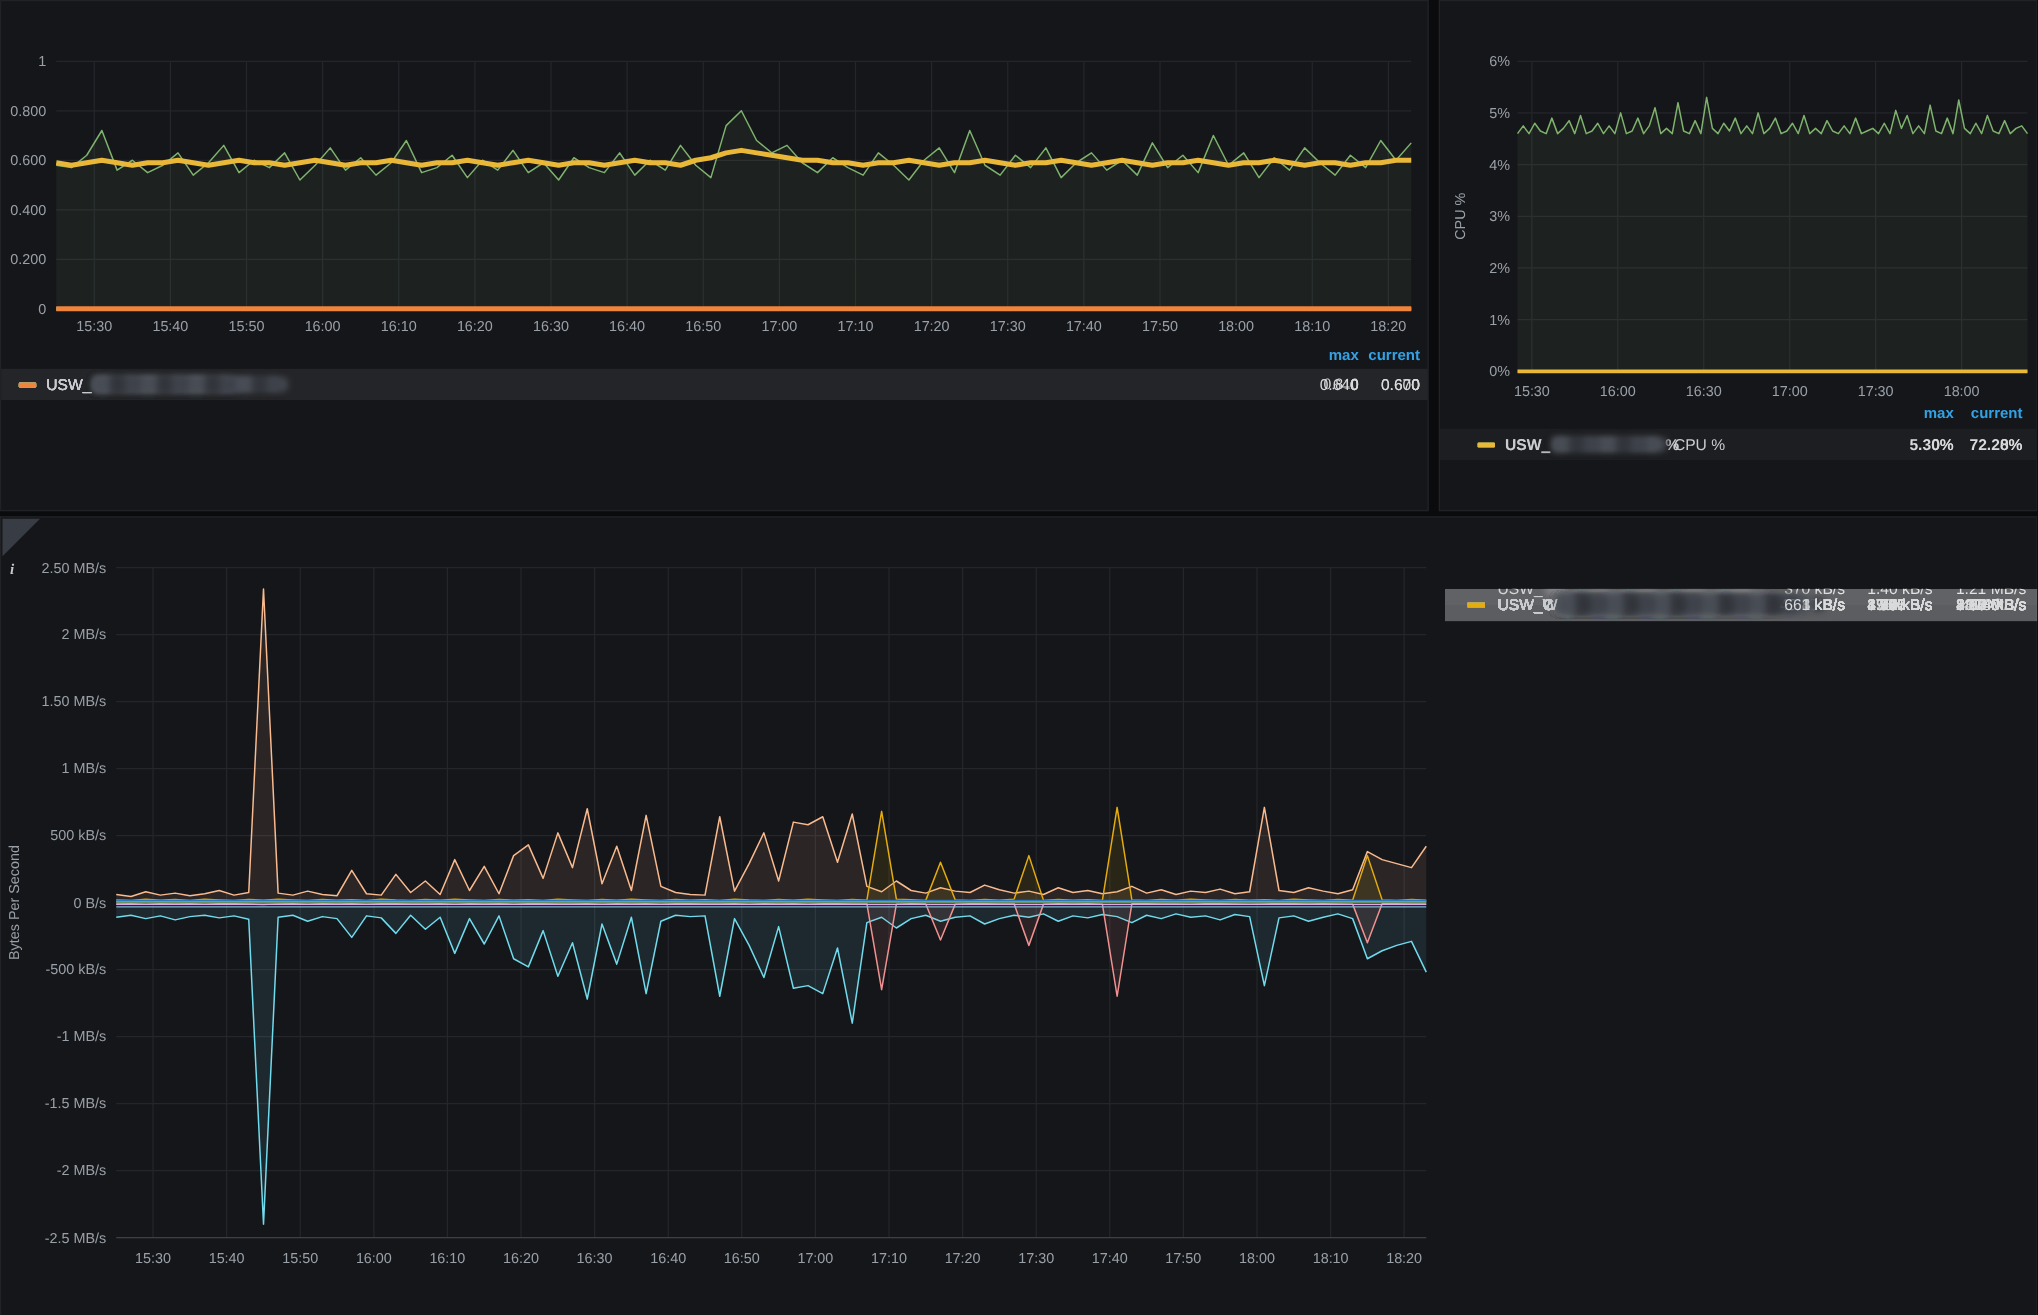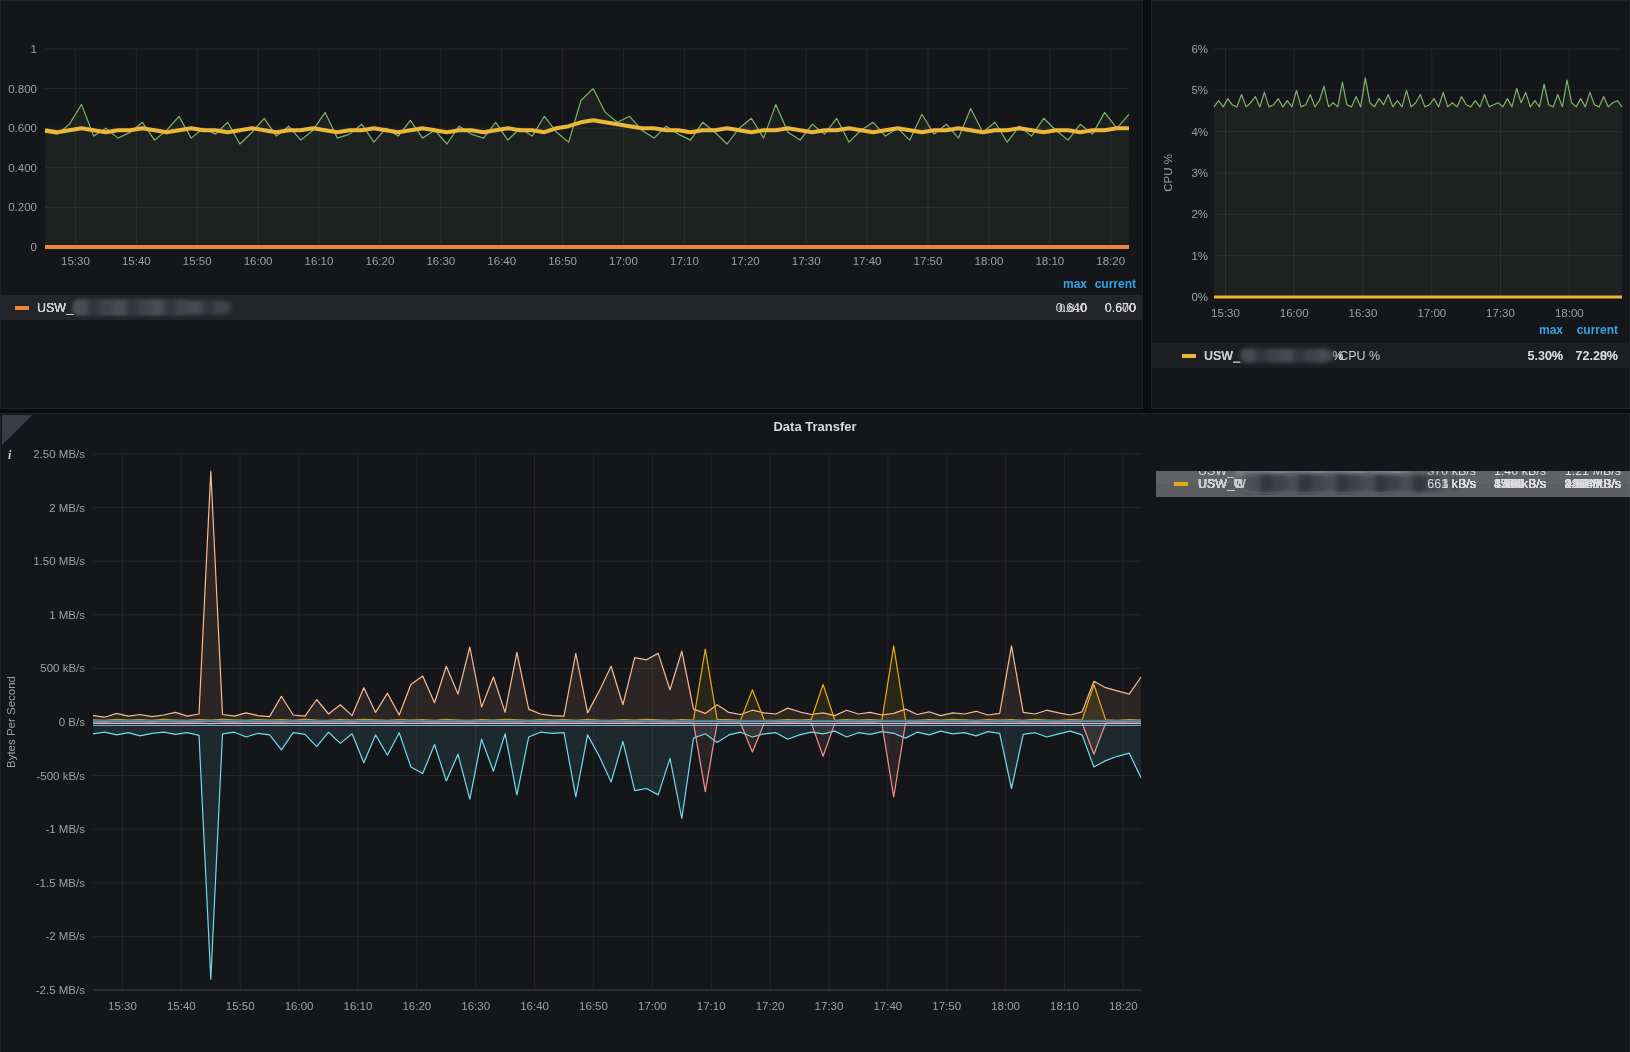--- a/index.html
+++ b/index.html
@@ -168,21 +168,20 @@
   <span class="lval" style="right: 66px; width: 70px;">0%</span>
           <span class="lval" style="right: 11px; width: 70px;">0%</span>
         </div>
       </div>
   </section>
 
   <section class="panel" id="panel-transfer" style="left:0; top:413px; width:1630px; height:639px; border-bottom:none;">
     <div class="info-corner">
       <span class="info-i">i</span>
     </div>
-    <div class="ptitle" style="height:26px; line-height:26px;">Data Transfer</div>
     <svg id="svg-transfer" style="top:0;" width="1630" height="600" viewBox="0 0 1630 600">
         <line x1="92" x2="1140" y1="40.0" y2="40.0" stroke="#24262b"></line>
         <line x1="92" x2="1140" y1="93.6" y2="93.6" stroke="#24262b"></line>
         <line x1="92" x2="1140" y1="147.2" y2="147.2" stroke="#24262b"></line>
         <line x1="92" x2="1140" y1="200.8" y2="200.8" stroke="#24262b"></line>
         <line x1="92" x2="1140" y1="254.4" y2="254.4" stroke="#24262b"></line>
         <line x1="92" x2="1140" y1="308.0" y2="308.0" stroke="#24262b"></line>
         <line x1="92" x2="1140" y1="361.6" y2="361.6" stroke="#24262b"></line>
         <line x1="92" x2="1140" y1="415.2" y2="415.2" stroke="#24262b"></line>
         <line x1="92" x2="1140" y1="468.8" y2="468.8" stroke="#24262b"></line>

